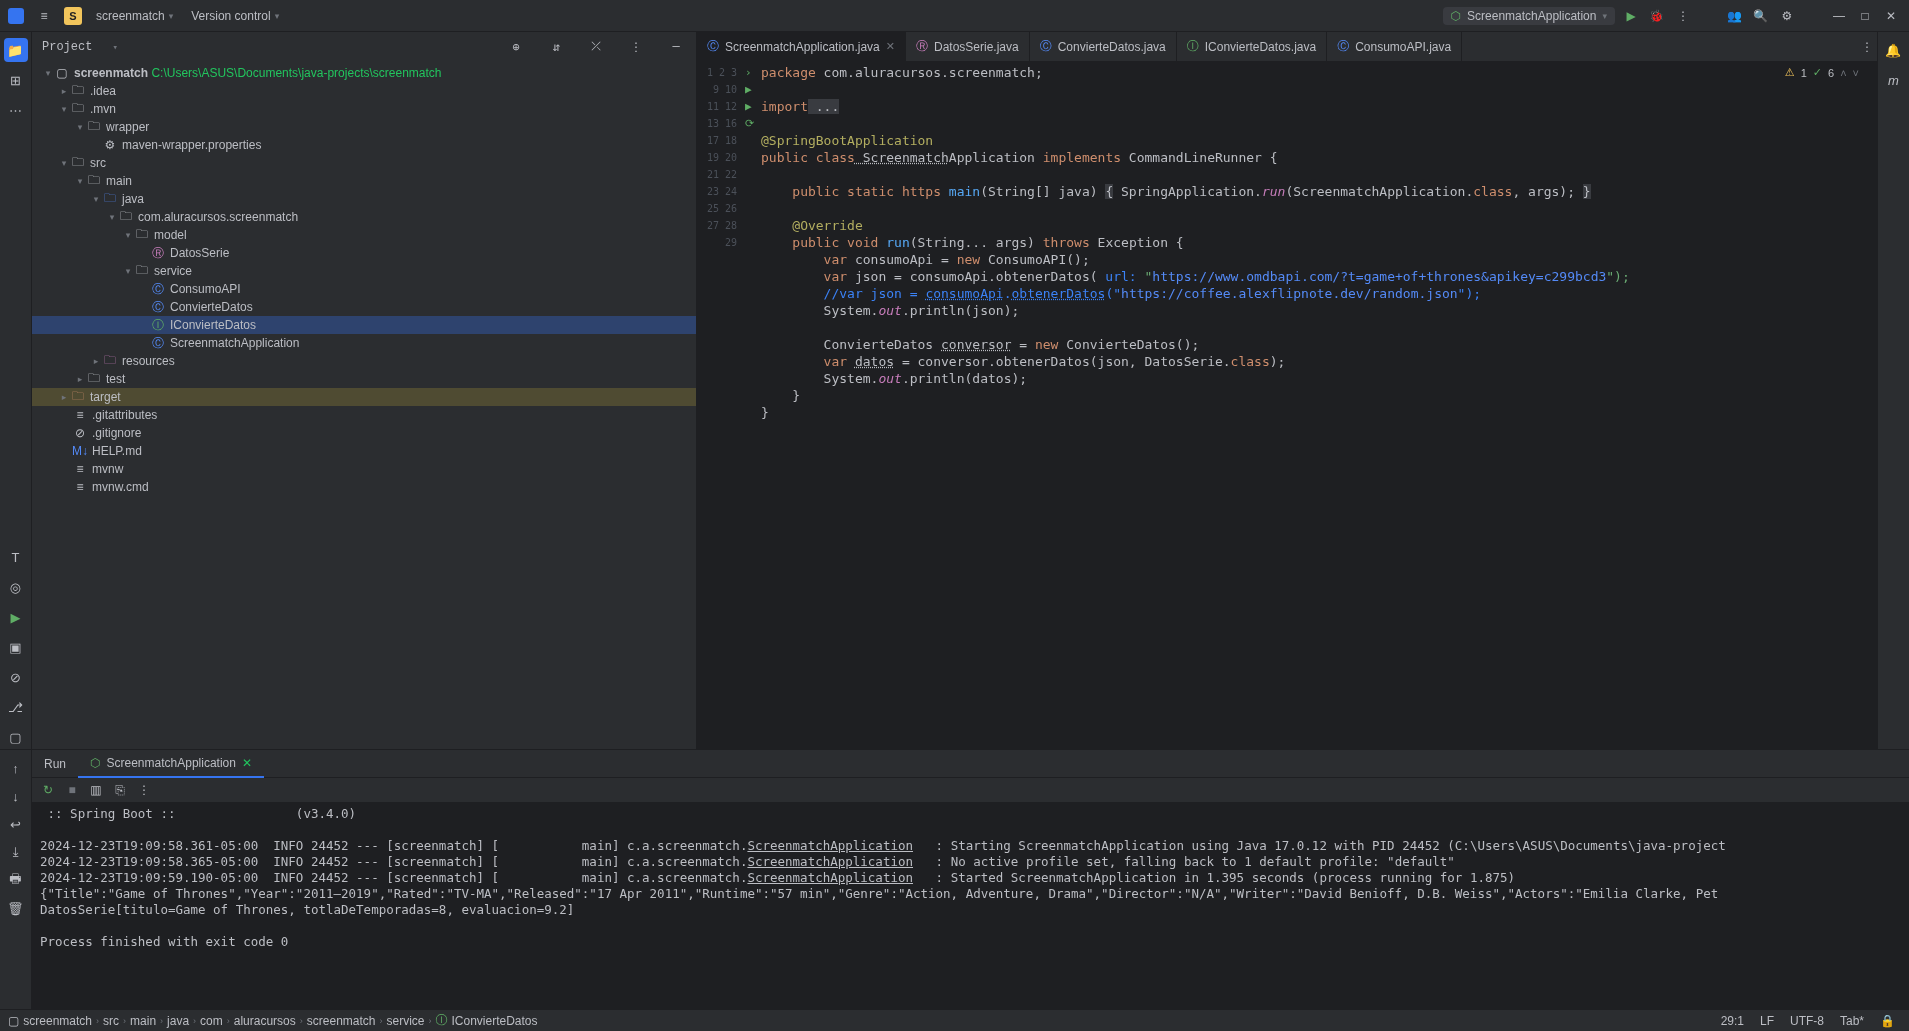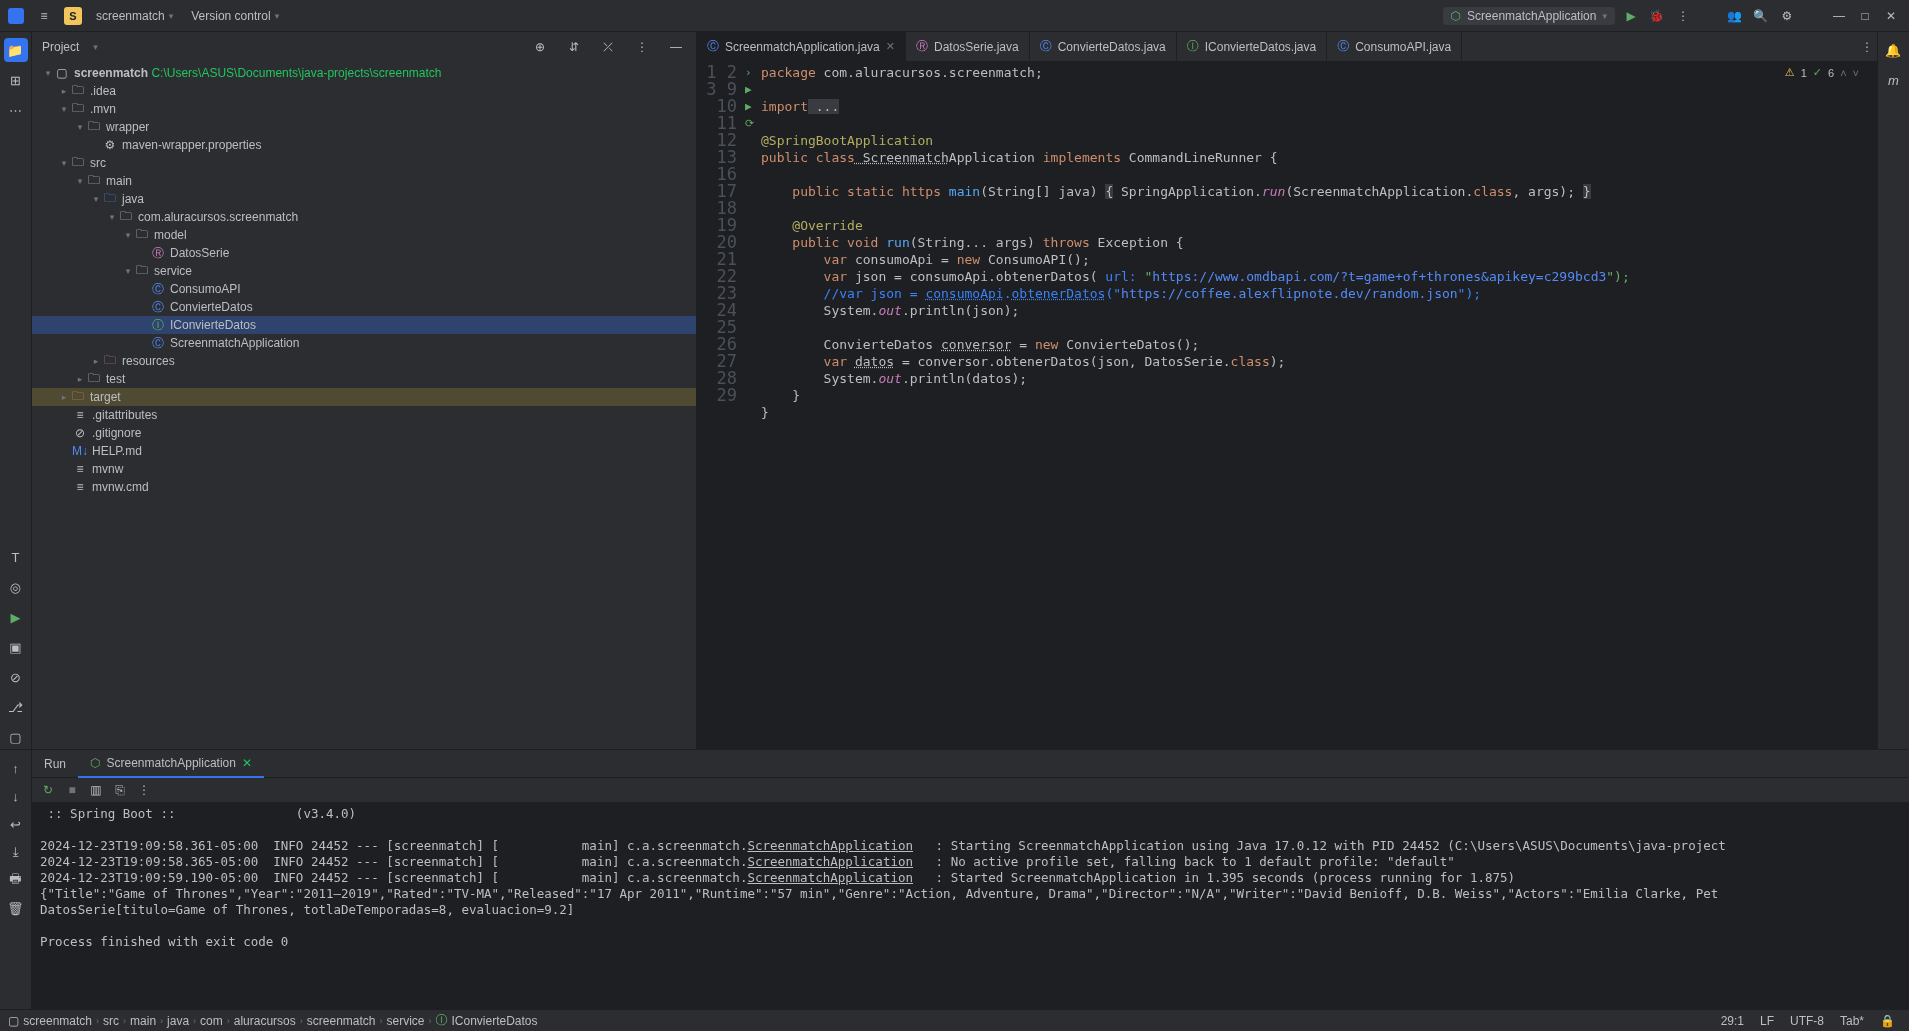--- a/index.html
+++ b/index.html
@@ -63,21 +63,22 @@
 .project-panel {
   width: 665px;
   background: #2b2d30;
   border-right: 1px solid #1e1f22;
   display: flex; flex-direction: column;
 }
 .panel-header {
   height: 30px;
   display: flex; align-items: center;
   padding: 0 10px;
-  gap: 14px;
+  gap: 20px;
+  font-family: Liberation Mono, monospace;
 }
 .panel-header .spacer { flex: 1; }
 .tree {
   flex: 1;
   overflow: auto;
   padding: 2px 0;
 }
 .tree-row {
   height: 18px;
   display: flex; align-items: center;
@@ -118,21 +119,21 @@
   overflow: hidden;
   position: relative;
 }
 .gutter {
   width: 48px;
   background: #1e1f22;
   text-align: right;
   padding-right: 8px;
   color: #4b5059;
   font-family: "Consolas", monospace;
-  font-size: 17px;
+  font-size: 10px;
   line-height: 17px;
   padding-top: 2px;
 }
 .gutter-extra {
   width: 12px;
   background: #1e1f22;
   font-family: monospace;
   font-size: 11px;
   line-height: 17px;
   color: #5fad65;

